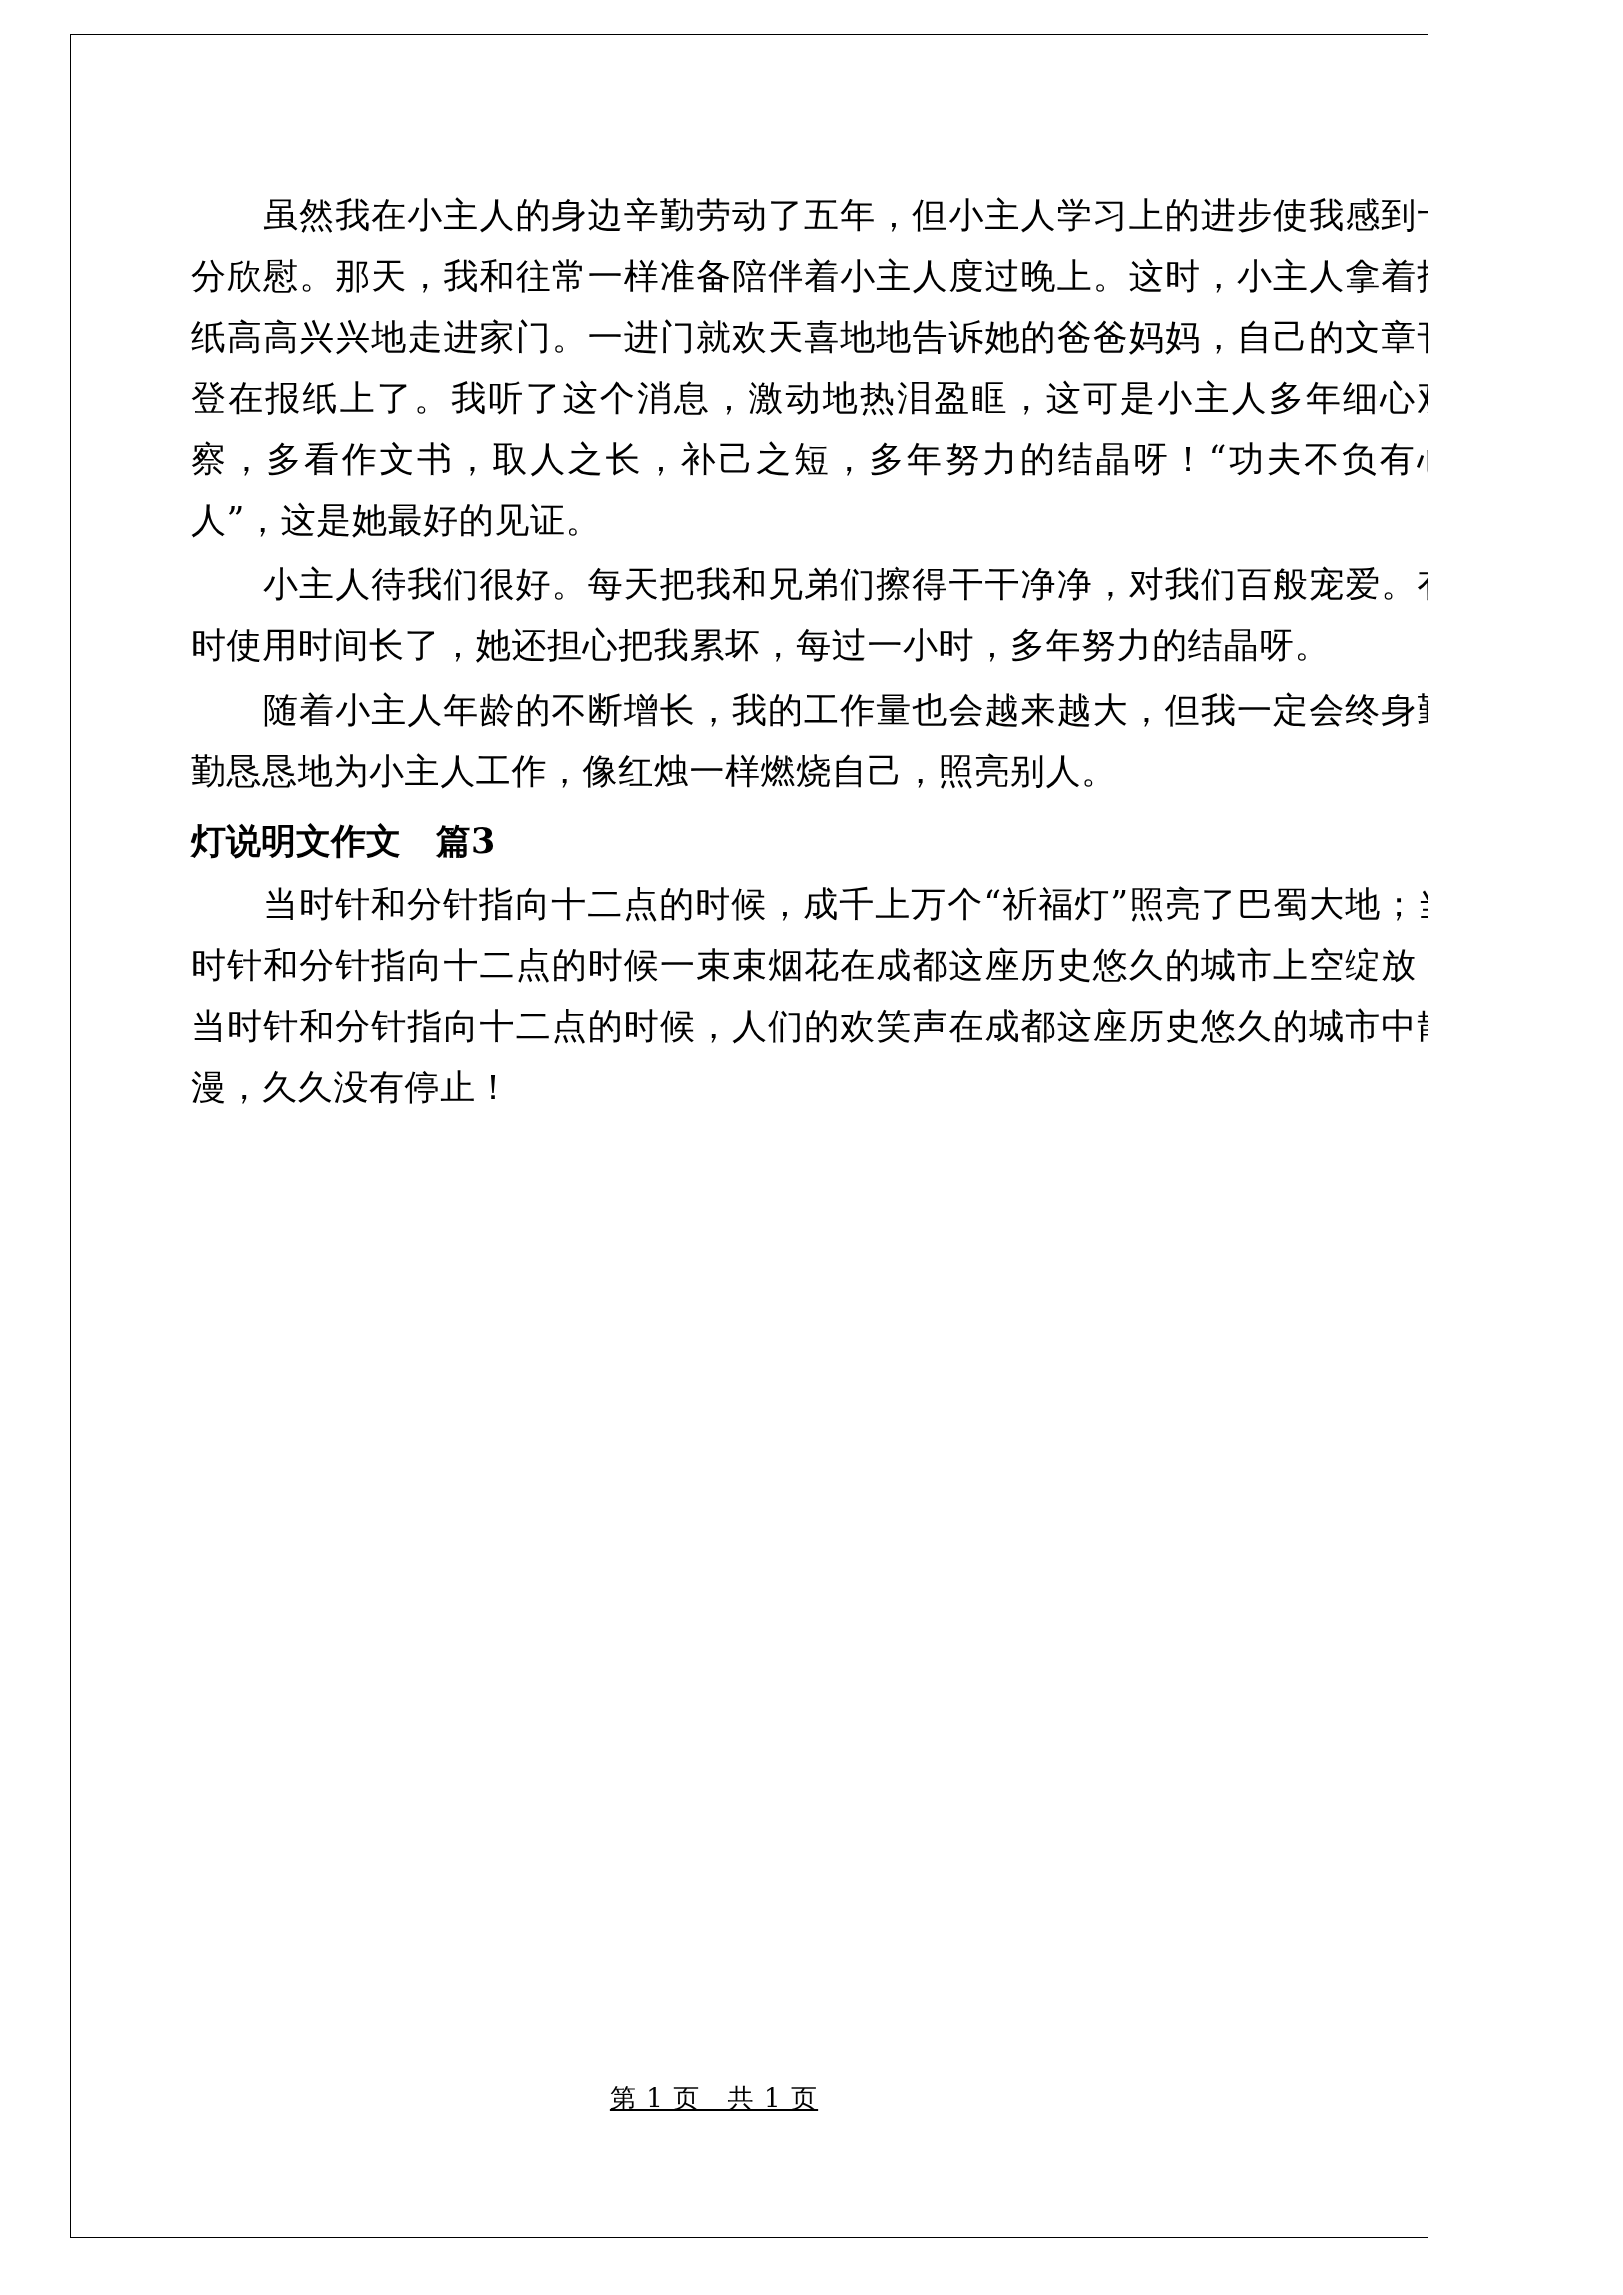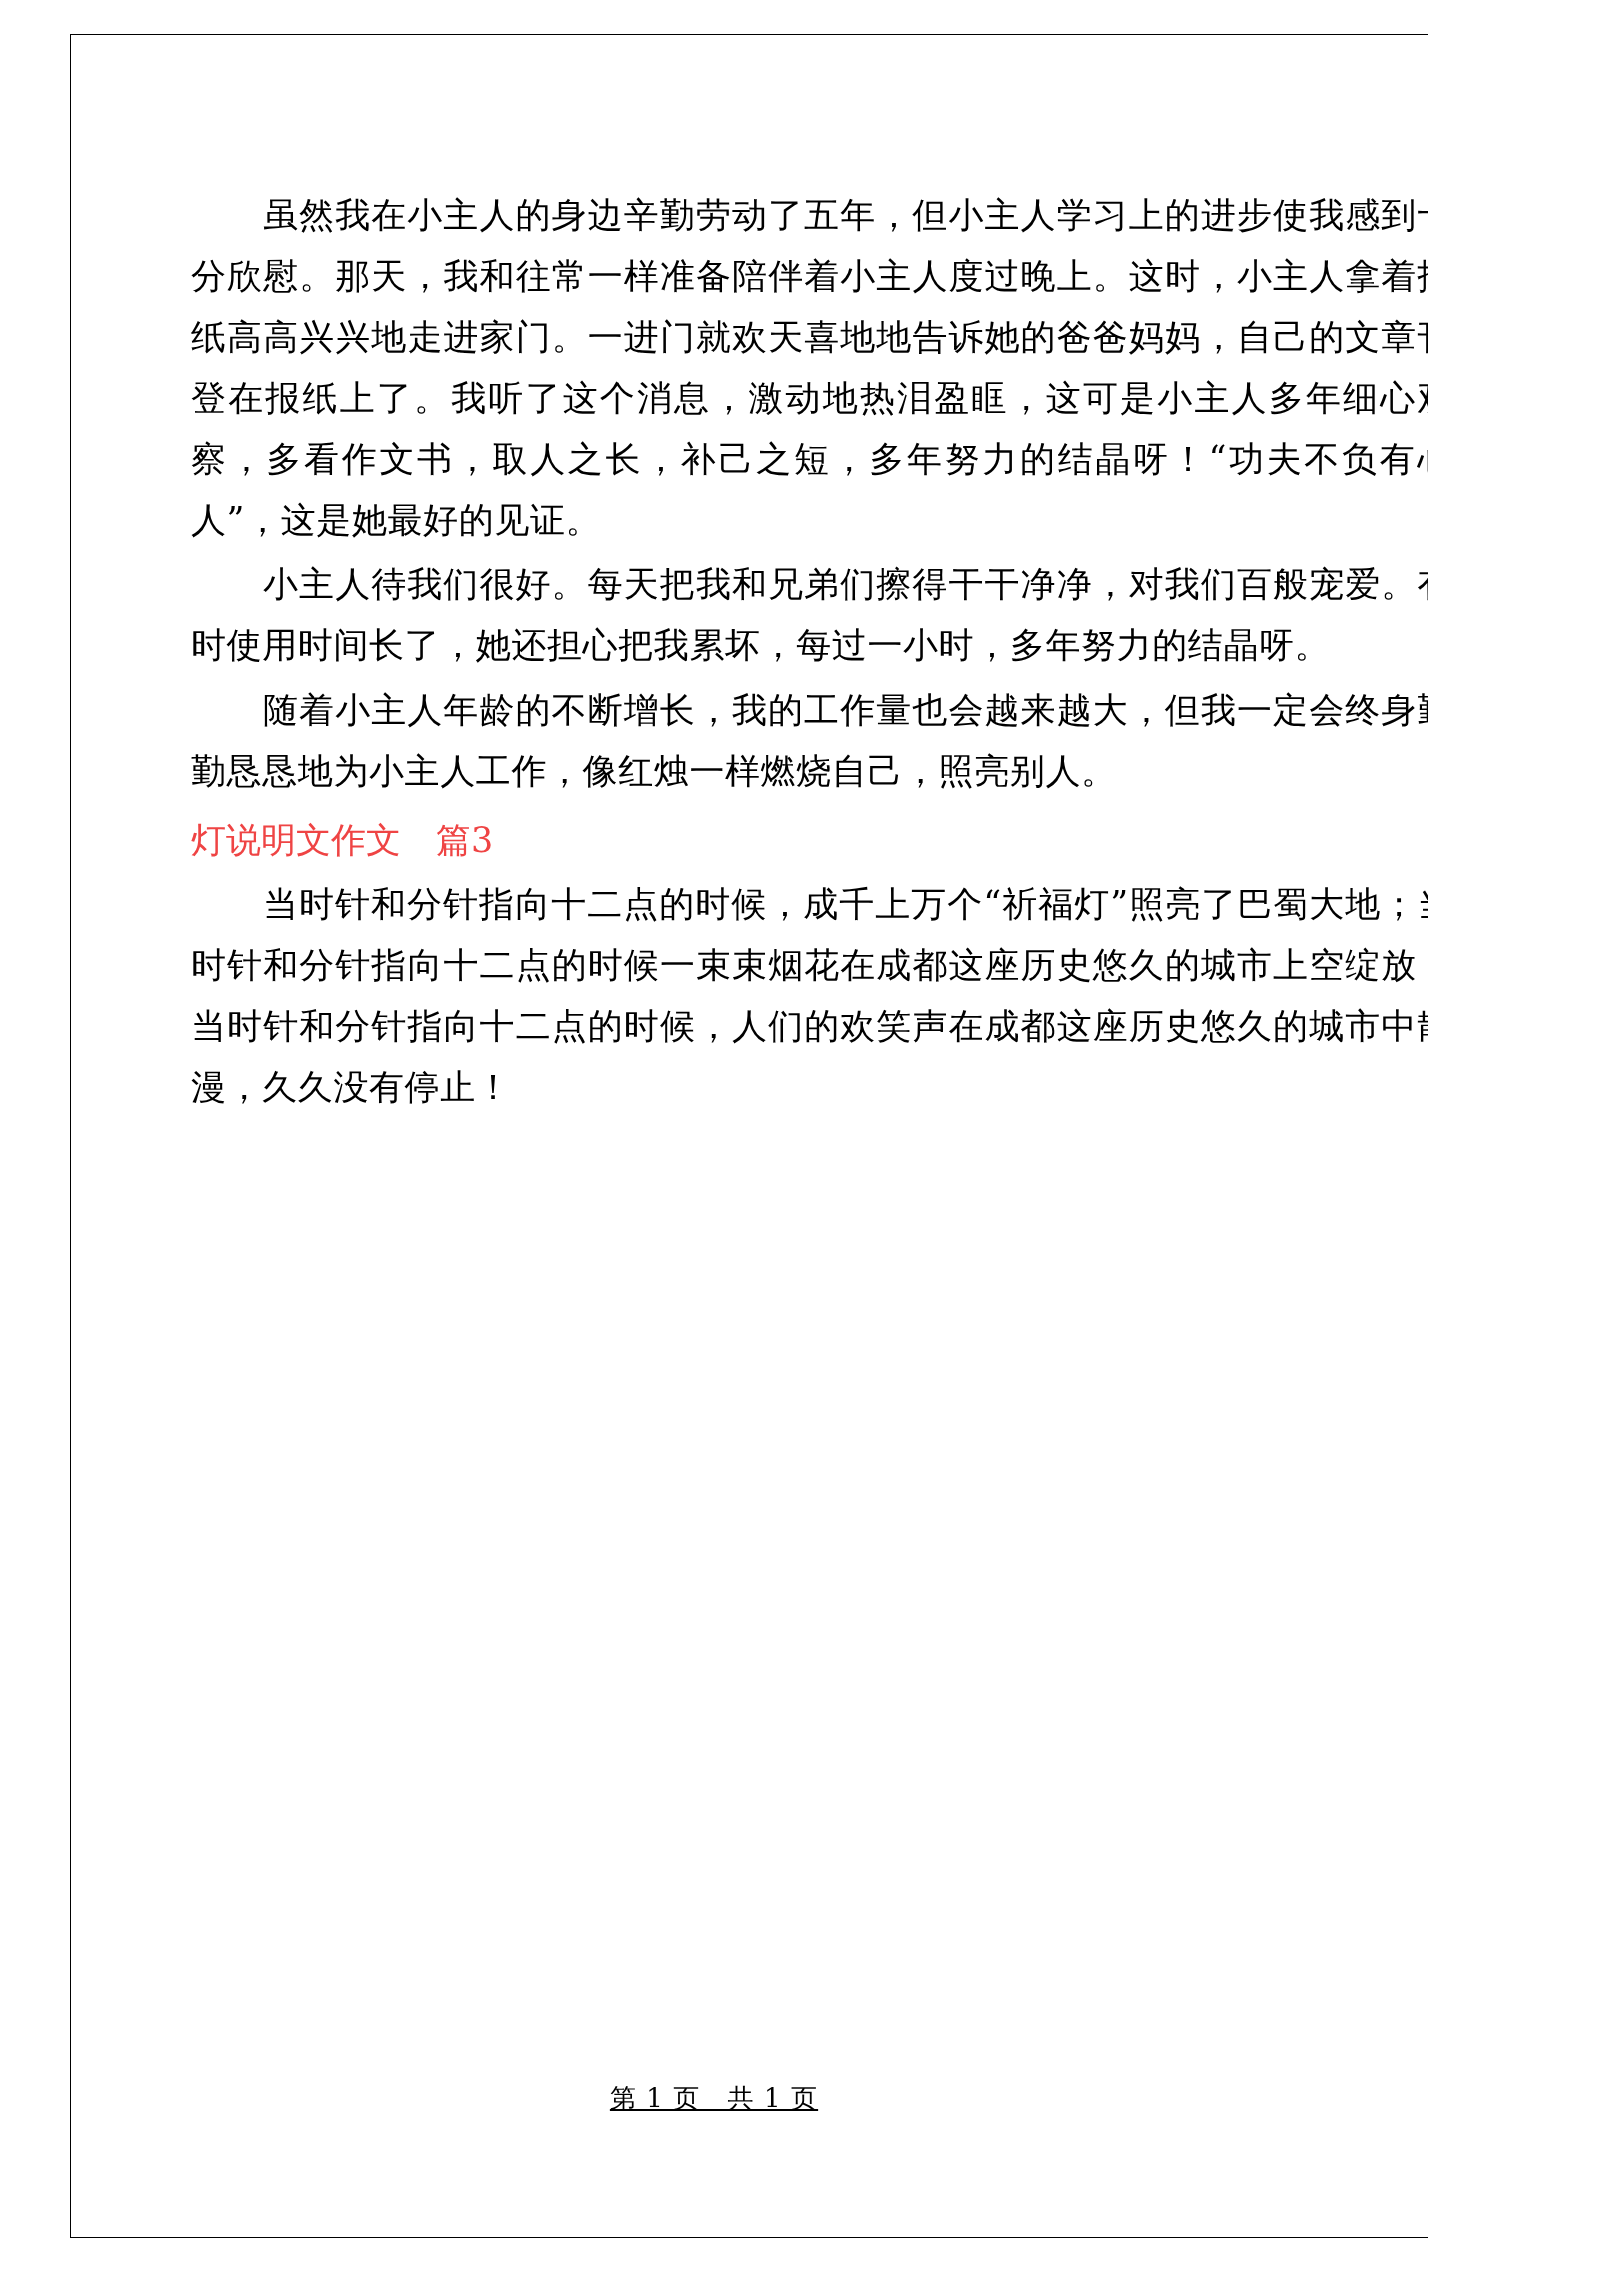--- a/index.html
+++ b/index.html
@@ -39,23 +39,24 @@
     letter-spacing: 0.6px;
     text-align: justify;
     text-justify: inter-ideograph;
     color: #000000;
     margin: 0 0 3.4px 0;
     text-indent: 72px;
   }
   .heading {
     font-size: 35px;
     line-height: 61px;
-    color: #ef4444;
+    color: #000000;
     margin: 7.9px 0 3.4px 0;
     text-indent: 0;
+    font-weight: bold;
   }
   .footer {
     position: absolute;
     left: 0;
     right: 0;
     top: 2081px;
     text-align: center;
     font-size: 26px;
     color: #000000;
     letter-spacing: 1.1px;

